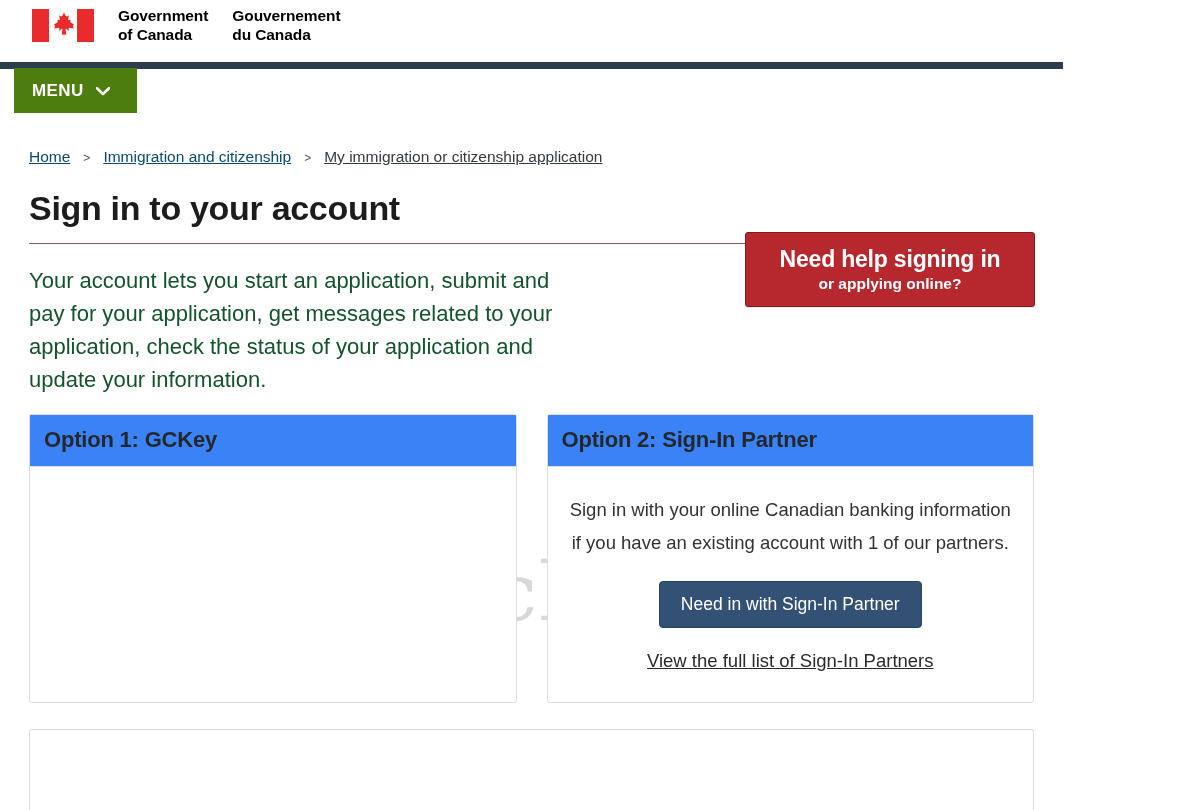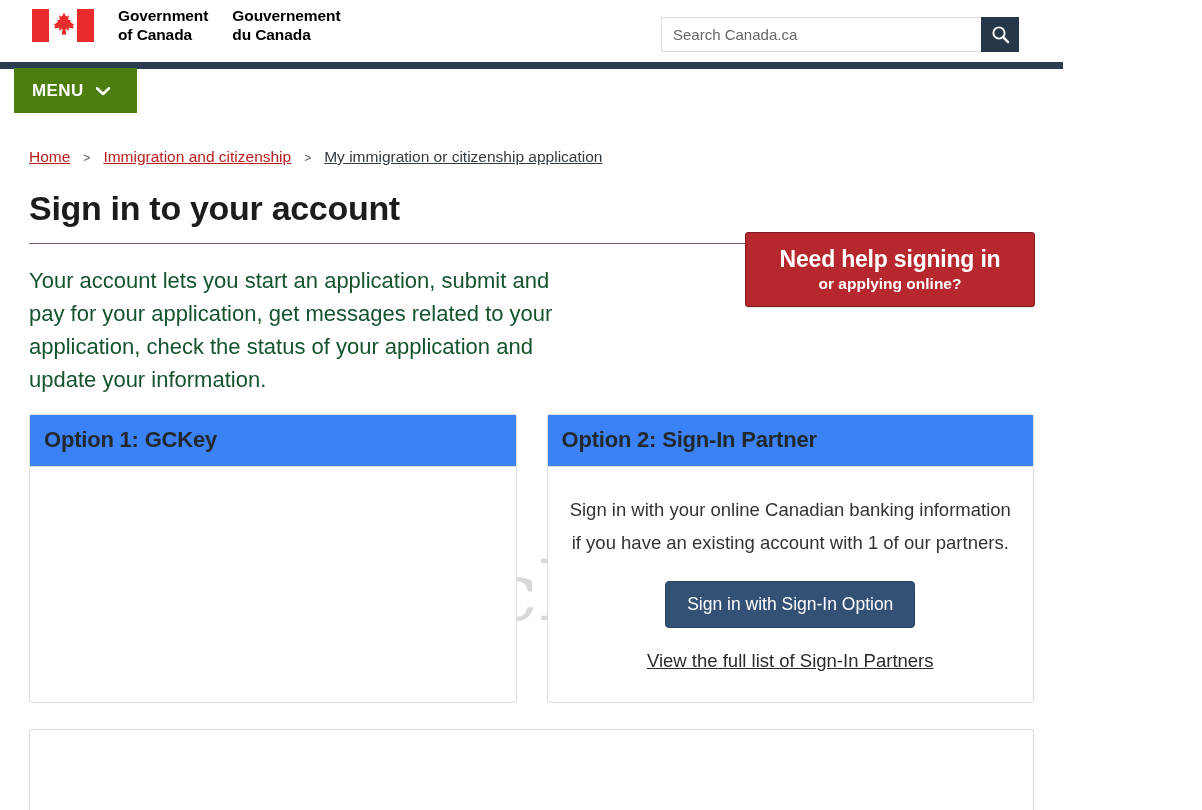--- a/index.html
+++ b/index.html
@@ -129,21 +129,21 @@
   
   .breadcrumb {
     margin-top: 31px;
     margin-left: 29px;
     font-size: 15.5px;
     display: flex;
     align-items: baseline;
     gap: 0;
   }
   .bc-link {
-    color: #b91c1c;
+    color: #0c4a6e;
     text-decoration: underline;
     cursor: pointer;
   }
   .bc-link.current { color: #333b42; }
   .bc-sep {
     color: #555;
     font-size: 12px;
     margin: 0 13px;
   }
 
@@ -290,29 +290,20 @@
           <div>Government</div>
           <div class="ln2">of Canada</div>
         </div>
         <div class="col">
           <div>Gouvernement</div>
           <div class="ln2">du Canada</div>
         </div>
       </div>
     </div>
 
-    <div class="search">
-      <input class="search-input" type="text" placeholder="Search Canada.ca" style="">
-      <button class="search-btn">
-        <svg width="19" height="19" viewBox="0 0 20 20">
-          <circle cx="8.4" cy="8.4" r="5.9" fill="none" stroke="#ffffff" stroke-width="2"></circle>
-          <line x1="12.8" y1="12.8" x2="18" y2="18" stroke="#ffffff" stroke-width="2.4" stroke-linecap="round"></line>
-        </svg>
-      </button>
-    </div>
   </div>
 
   <div class="navband"></div>
 
   <div class="menu-wrap">
     <button class="menu-btn">
       <span>MENU</span>
       <span class="chev">
         <svg width="14" height="9" viewBox="0 0 14 9">
           <path d="M1 1.3 L7 7 L13 1.3" fill="none" stroke="#ffffff" stroke-width="2.6" stroke-linecap="round" stroke-linejoin="round"></path>
@@ -346,21 +337,21 @@
     <div class="panels">
 
       <section class="panel">
         <div class="panel-head">Option 1: GCKey</div>
       </section>
 
       <section class="panel">
         <div class="panel-head">Option 2: Sign-In Partner</div>
         <div class="panel-body">
           <p>Sign in with your online Canadian banking information if you have an existing account with 1 of our partners.</p>
-          <button class="primary-btn">Sign in with Sign-In Option</button>
+          <button class="primary-btn">Need in with Sign-In Partner</button>
           <a class="partner-link">View the full list of Sign-In Partners</a>
         </div>
       </section>
 
     </div>
   </div>
 
   <div class="panel-bottom"></div>
 
 </div>

